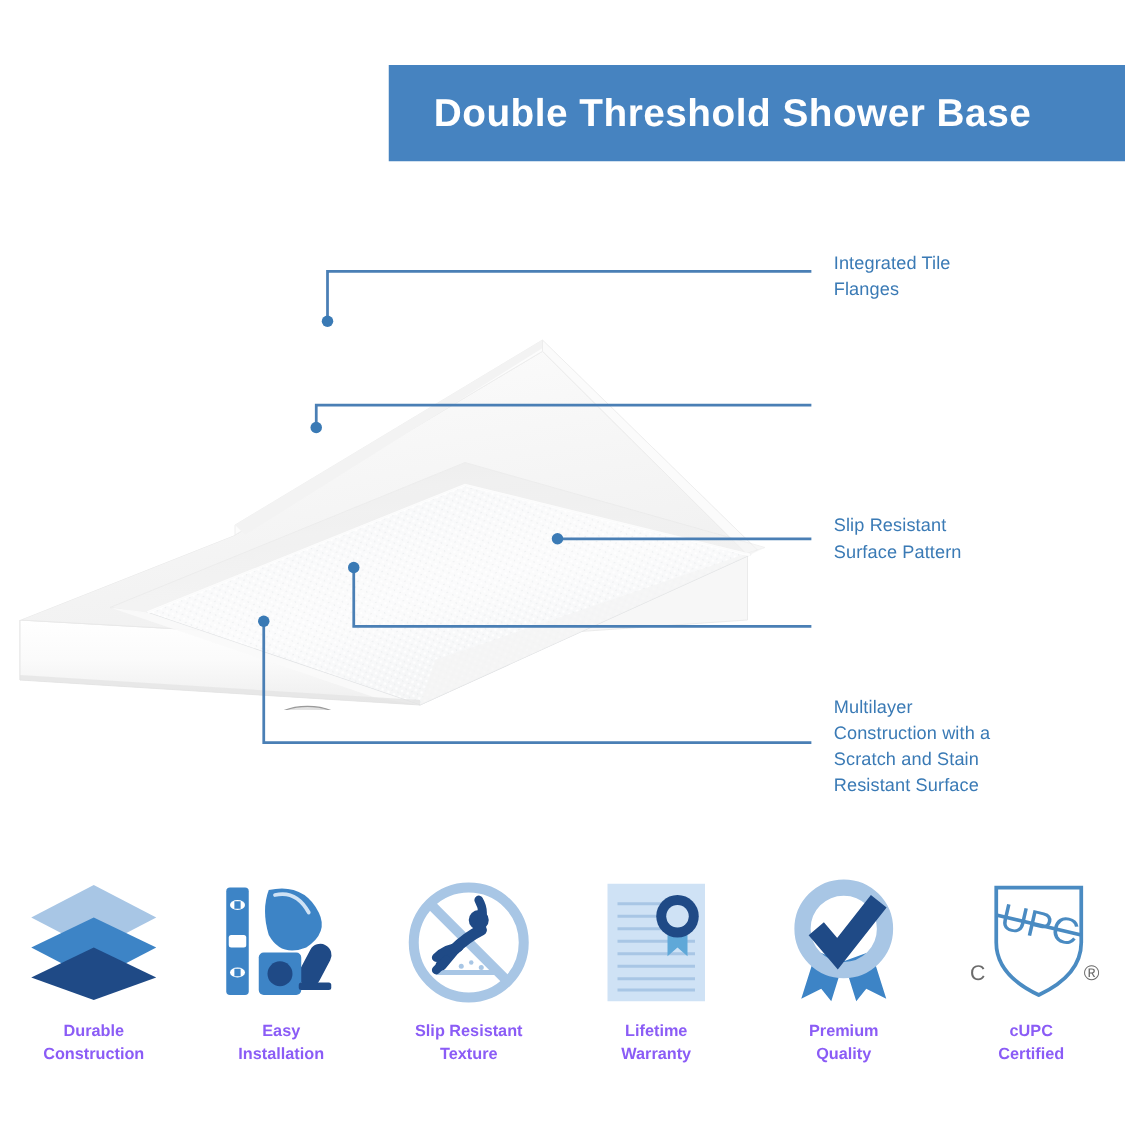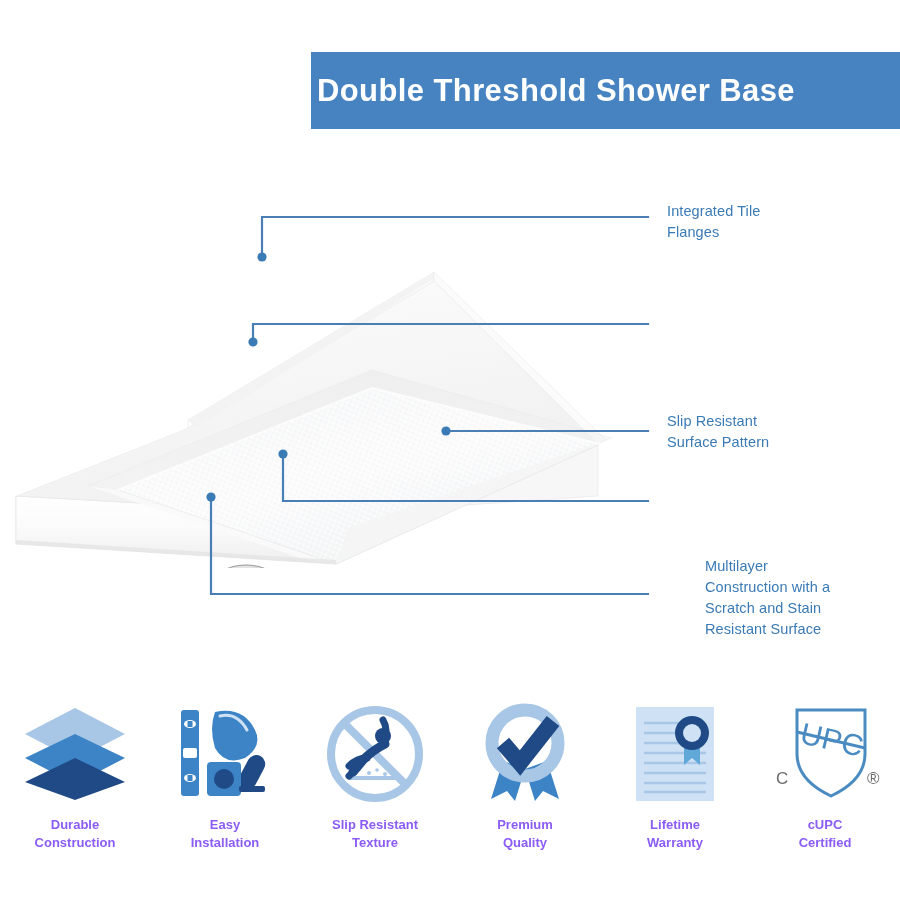--- a/index.html
+++ b/index.html
@@ -28,21 +28,21 @@
   .title-banner {
     position: absolute;
     left: 311px;
     top: 52px;
     width: 589px;
     height: 77px;
     background: #4683c0;
     display: flex;
     align-items: center;
     box-sizing: border-box;
-    padding-left: 6px;
+    padding-left: 36px;
   }
   .title-banner .title-text {
     color: #ffffff;
     font-size: 31px;
     font-weight: bold;
     letter-spacing: 0.4px;
     white-space: nowrap;
     line-height: 1;
   }
 
@@ -245,21 +245,21 @@
   </svg>
 
   <div class="callout-label" style="left:667px; top:201px;">Integrated Tile
 Flanges</div>
 
 
   <div class="callout-label" style="left:667px; top:411px;">Slip Resistant
 Surface Pattern</div>
 
 
-  <div class="callout-label" style="left:667px; top:556px;margin-left:38px;">Multilayer
+  <div class="callout-label" style="left:667px; top:556px;">Multilayer
 Construction with a
 Scratch and Stain
 Resistant Surface</div>
 
   <div class="features">
 
     <div class="feature">
       <div class="feature-icon">
         <svg width="108" height="100" viewBox="0 0 108 100" xmlns="http://www.w3.org/2000/svg">
           <polygon points="54,4 104,30 54,56 4,30" fill="#a8c6e5"></polygon>
@@ -310,36 +310,20 @@
           <path d="M44 54 Q34 54 26 62" fill="none" stroke="#1f4a86" stroke-width="7" stroke-linecap="round"></path>
           <path d="M34 64 L26 72" fill="none" stroke="#1f4a86" stroke-width="7" stroke-linecap="round"></path>
 
           <circle cx="46" cy="69" r="2" fill="#a8c6e5"></circle>
           <circle cx="54" cy="66" r="1.8" fill="#a8c6e5"></circle>
           <circle cx="62" cy="70" r="2" fill="#a8c6e5"></circle>
         </svg>
       </div>
       <div class="feature-label">Slip Resistant
 Texture</div>
-    </div>
-
-    <div class="feature">
-      <div class="feature-icon">
-        <svg width="100" height="102" viewBox="0 0 100 102" xmlns="http://www.w3.org/2000/svg">
-
-          <polygon points="28,58 16,96 32,88 40,98 50,66" fill="#3d84c6"></polygon>
-          <polygon points="72,58 84,96 68,88 60,98 50,66" fill="#3d84c6"></polygon>
-
-          <circle cx="50" cy="40" r="33" fill="none" stroke="#a8c6e5" stroke-width="13"></circle>
-
-          <path d="M28 40 L45 60 L78 18" fill="none" stroke="#1f4a86" stroke-width="16" stroke-linecap="butt" stroke-linejoin="miter"></path>
-        </svg>
-      </div>
-      <div class="feature-label">Premium
-Quality</div>
     </div>
 
     <div class="feature">
       <div class="feature-icon">
         <svg width="94" height="102" viewBox="0 0 94 102" xmlns="http://www.w3.org/2000/svg">
           <rect x="8" y="4" width="78" height="94" fill="#cfe2f5"></rect>
           <g stroke="#a8c6e5" stroke-width="2.4">
             <line x1="16" y1="20" x2="56" y2="20"></line>
             <line x1="16" y1="30" x2="56" y2="30"></line>
             <line x1="16" y1="40" x2="56" y2="40"></line>
@@ -355,20 +339,36 @@
           <circle cx="64" cy="30" r="17" fill="#1f4a86"></circle>
           <circle cx="64" cy="30" r="9" fill="#cfe2f5"></circle>
         </svg>
       </div>
       <div class="feature-label">Lifetime
 Warranty</div>
     </div>
 
     <div class="feature">
       <div class="feature-icon">
+        <svg width="100" height="102" viewBox="0 0 100 102" xmlns="http://www.w3.org/2000/svg">
+
+          <polygon points="28,58 16,96 32,88 40,98 50,66" fill="#3d84c6"></polygon>
+          <polygon points="72,58 84,96 68,88 60,98 50,66" fill="#3d84c6"></polygon>
+
+          <circle cx="50" cy="40" r="33" fill="none" stroke="#a8c6e5" stroke-width="13"></circle>
+
+          <path d="M28 40 L45 60 L78 18" fill="none" stroke="#1f4a86" stroke-width="16" stroke-linecap="butt" stroke-linejoin="miter"></path>
+        </svg>
+      </div>
+      <div class="feature-label">Premium
+Quality</div>
+    </div>
+
+    <div class="feature">
+      <div class="feature-icon">
         <svg width="116" height="104" viewBox="0 0 116 104" xmlns="http://www.w3.org/2000/svg">
           <path d="M30 8 L98 8 L98 52 Q98 78 64 94 Q30 78 30 52 Z" fill="#ffffff" stroke="#4a8bc2" stroke-width="3"></path>
           <line x1="30" y1="30" x2="98" y2="46" stroke="#4a8bc2" stroke-width="3"></line>
           <text x="64" y="48" text-anchor="middle" font-family="'Liberation Sans', sans-serif" font-size="30" fill="#4a8bc2" transform="rotate(13 64 42)">UPC</text>
           <text x="9" y="82" font-family="'Liberation Sans', sans-serif" font-size="17" fill="#6b6b6b">C</text>
           <text x="100" y="82" font-family="'Liberation Sans', sans-serif" font-size="17" fill="#6b6b6b">®</text>
         </svg>
       </div>
       <div class="feature-label">cUPC
 Certified</div>

